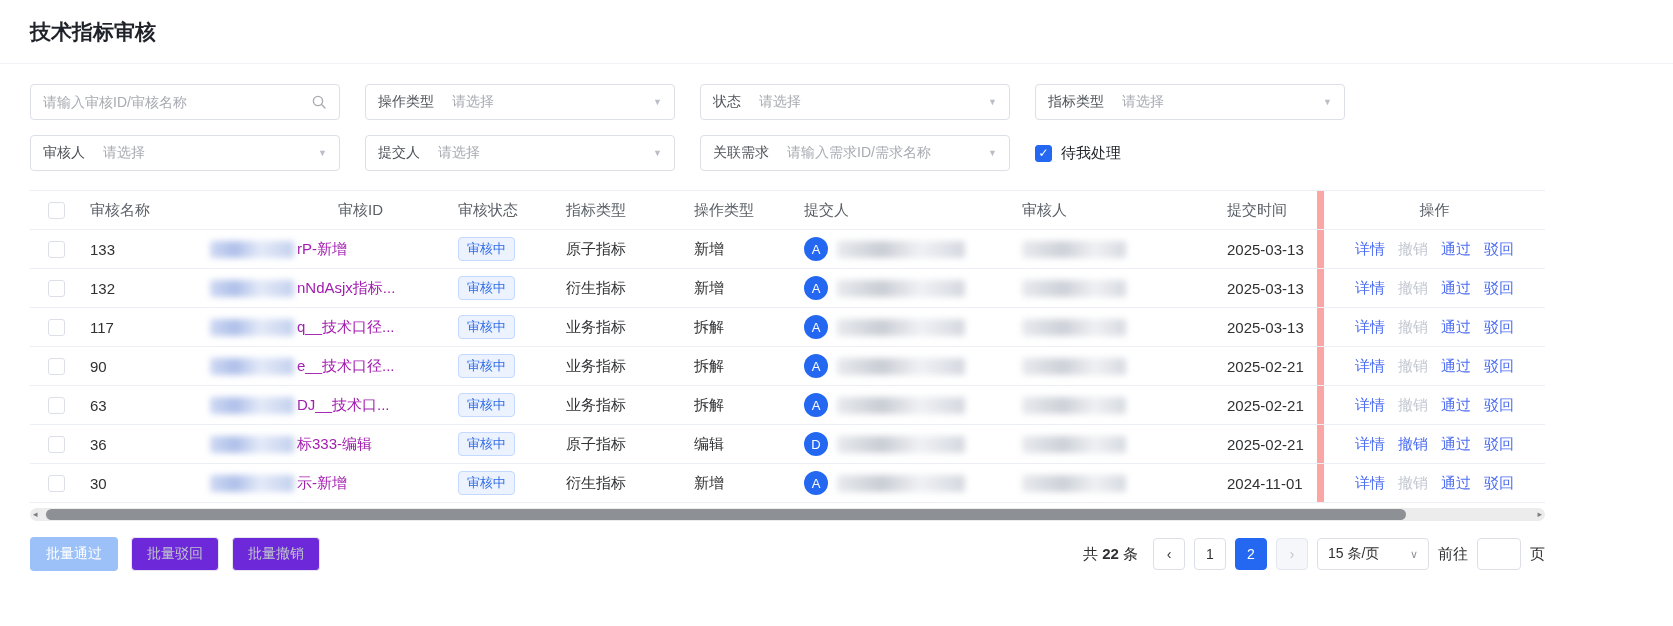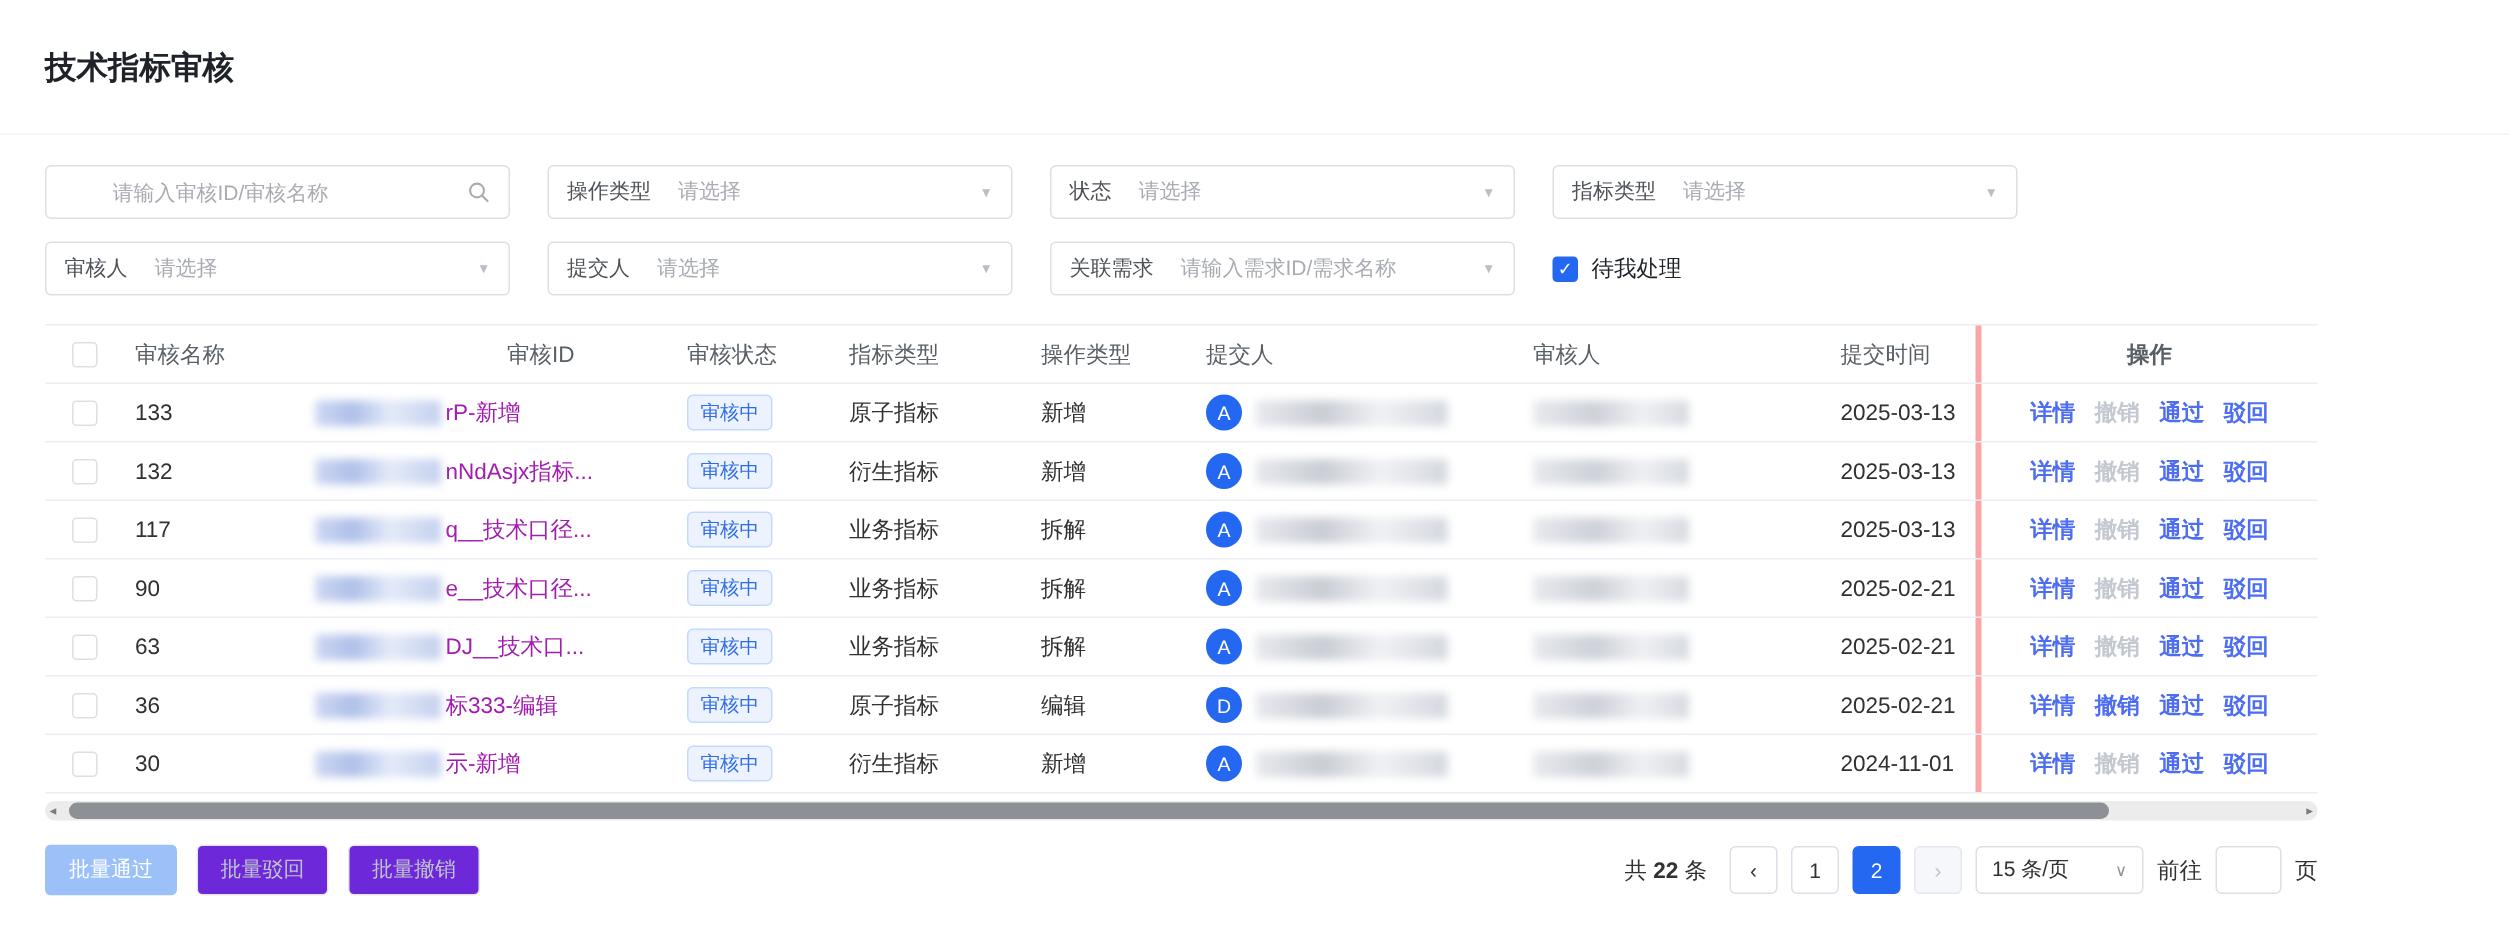--- a/index.html
+++ b/index.html
@@ -6,31 +6,31 @@
   html,body { width: 1673px; height: 626px; }
   body {
     background: #fff;
     font-family: "Liberation Sans", "DejaVu Sans", sans-serif;
     color: #303133;
     font-size: 14px;
     overflow: hidden;
   }
 
   
-  .page-header { height: 90px; display: flex; align-items: center; padding: 0 30px; border-bottom: 1px solid #f0f2f5; }
+  .page-header { height: 64px; display: flex; align-items: center; padding: 0 30px; border-bottom: 1px solid #f0f2f5; }
   .page-title { font-size: 21px; font-weight: 700; color: #1f2329; }
 
   
   .filters { padding: 20px 30px 4px; }
   .filter-row { display: flex; align-items: center; gap: 25px; margin-bottom: 15px; }
   .f-box { width: 310px; height: 36px; border: 1px solid #dcdfe6; border-radius: 4px; display: flex; align-items: center; padding: 0 12px; background: #fff; cursor: pointer; }
   .f-label { color: #4e5359; margin-right: 18px; white-space: nowrap; }
   .f-placeholder { flex: 1; color: #a8abb2; overflow: hidden; white-space: nowrap; text-overflow: ellipsis; }
   .caret { color: #b9bec7; font-size: 9px; margin-left: 8px; flex: none; }
-  .search-input { flex: 1; border: none; outline: none; font: inherit; color: #737373; min-width: 0; background: transparent; margin-left: 32px; }
+  .search-input { flex: 1; border: none; outline: none; font: inherit; color: #737373; min-width: 0; background: transparent; }
   .search-input::placeholder { color: #a8abb2; }
   .search-icon { flex: none; display: flex; align-items: center; }
   .checkbox-filter { display: flex; align-items: center; gap: 9px; cursor: pointer; color: #1f2329; font-size: 15px; }
   .cb { width: 17px; height: 17px; border: 1px solid #dcdfe6; border-radius: 3px; background: #fff; display: flex; align-items: center; justify-content: center; flex: none; cursor: pointer; }
   .cb.checked { background: #2468f2; border-color: #2468f2; }
   .checkmark { color: #fff; font-size: 12px; line-height: 1; font-weight: 700; }
 
   
   .table { margin: 0 0 0 30px; width: 1515px; border-top: 1px solid #ebeef5; font-size: 15px; }
   .tr { display: flex; align-items: stretch; height: 39px; border-bottom: 1px solid #ebeef5; }
@@ -38,21 +38,21 @@
   .td, .hc { padding: 0 10px; display: flex; align-items: center; overflow: hidden; white-space: nowrap; }
   .c-check { width: 50px; padding-left: 18px; }
   .c-id { width: 120px; }
   .c-name { width: 248px; }
   .c-status { width: 108px; }
   .c-itype { width: 128px; }
   .c-otype { width: 110px; }
   .c-sub { width: 218px; }
   .c-rev { width: 205px; }
   .c-time { width: 100px; }
-  .c-act { width: 228px; border-left: 4px solid #fca5a5; justify-content: center; gap: 13px; font-weight: bold; }
+  .c-act { width: 228px; border-left: 7px solid #fca5a5; justify-content: center; gap: 13px; }
   .hc.c-act { justify-content: center; }
 
   .badge { font-size: 13px; color: #2e6be6; background: #ecf3ff; border: 1px solid #c3d9ff; border-radius: 4px; padding: 2px 8px; line-height: 1.4; }
   .avatar { width: 24px; height: 24px; border-radius: 50%; background: #2468f2; color: #fff; font-size: 13px; display: flex; align-items: center; justify-content: center; margin-right: 9px; flex: none; }
 
   .redact { display: inline-block; height: 17px; border-radius: 2px; filter: blur(3px); flex: none; }
   .r-name { width: 84px; margin-right: 3px; background: linear-gradient(90deg, #cfd9f3 0%, #aebfe9 30%, #e4eaf8 60%, #c3d0ee 100%); }
   .r-sub  { width: 128px; background: linear-gradient(90deg, #e8eaee 0%, #c9cdd4 35%, #f0f1f4 65%, #d4d8df 100%); }
   .r-rev  { width: 104px; background: linear-gradient(90deg, #e8eaee 0%, #cdd1d8 40%, #eff0f3 70%, #d6dae0 100%); }
 

